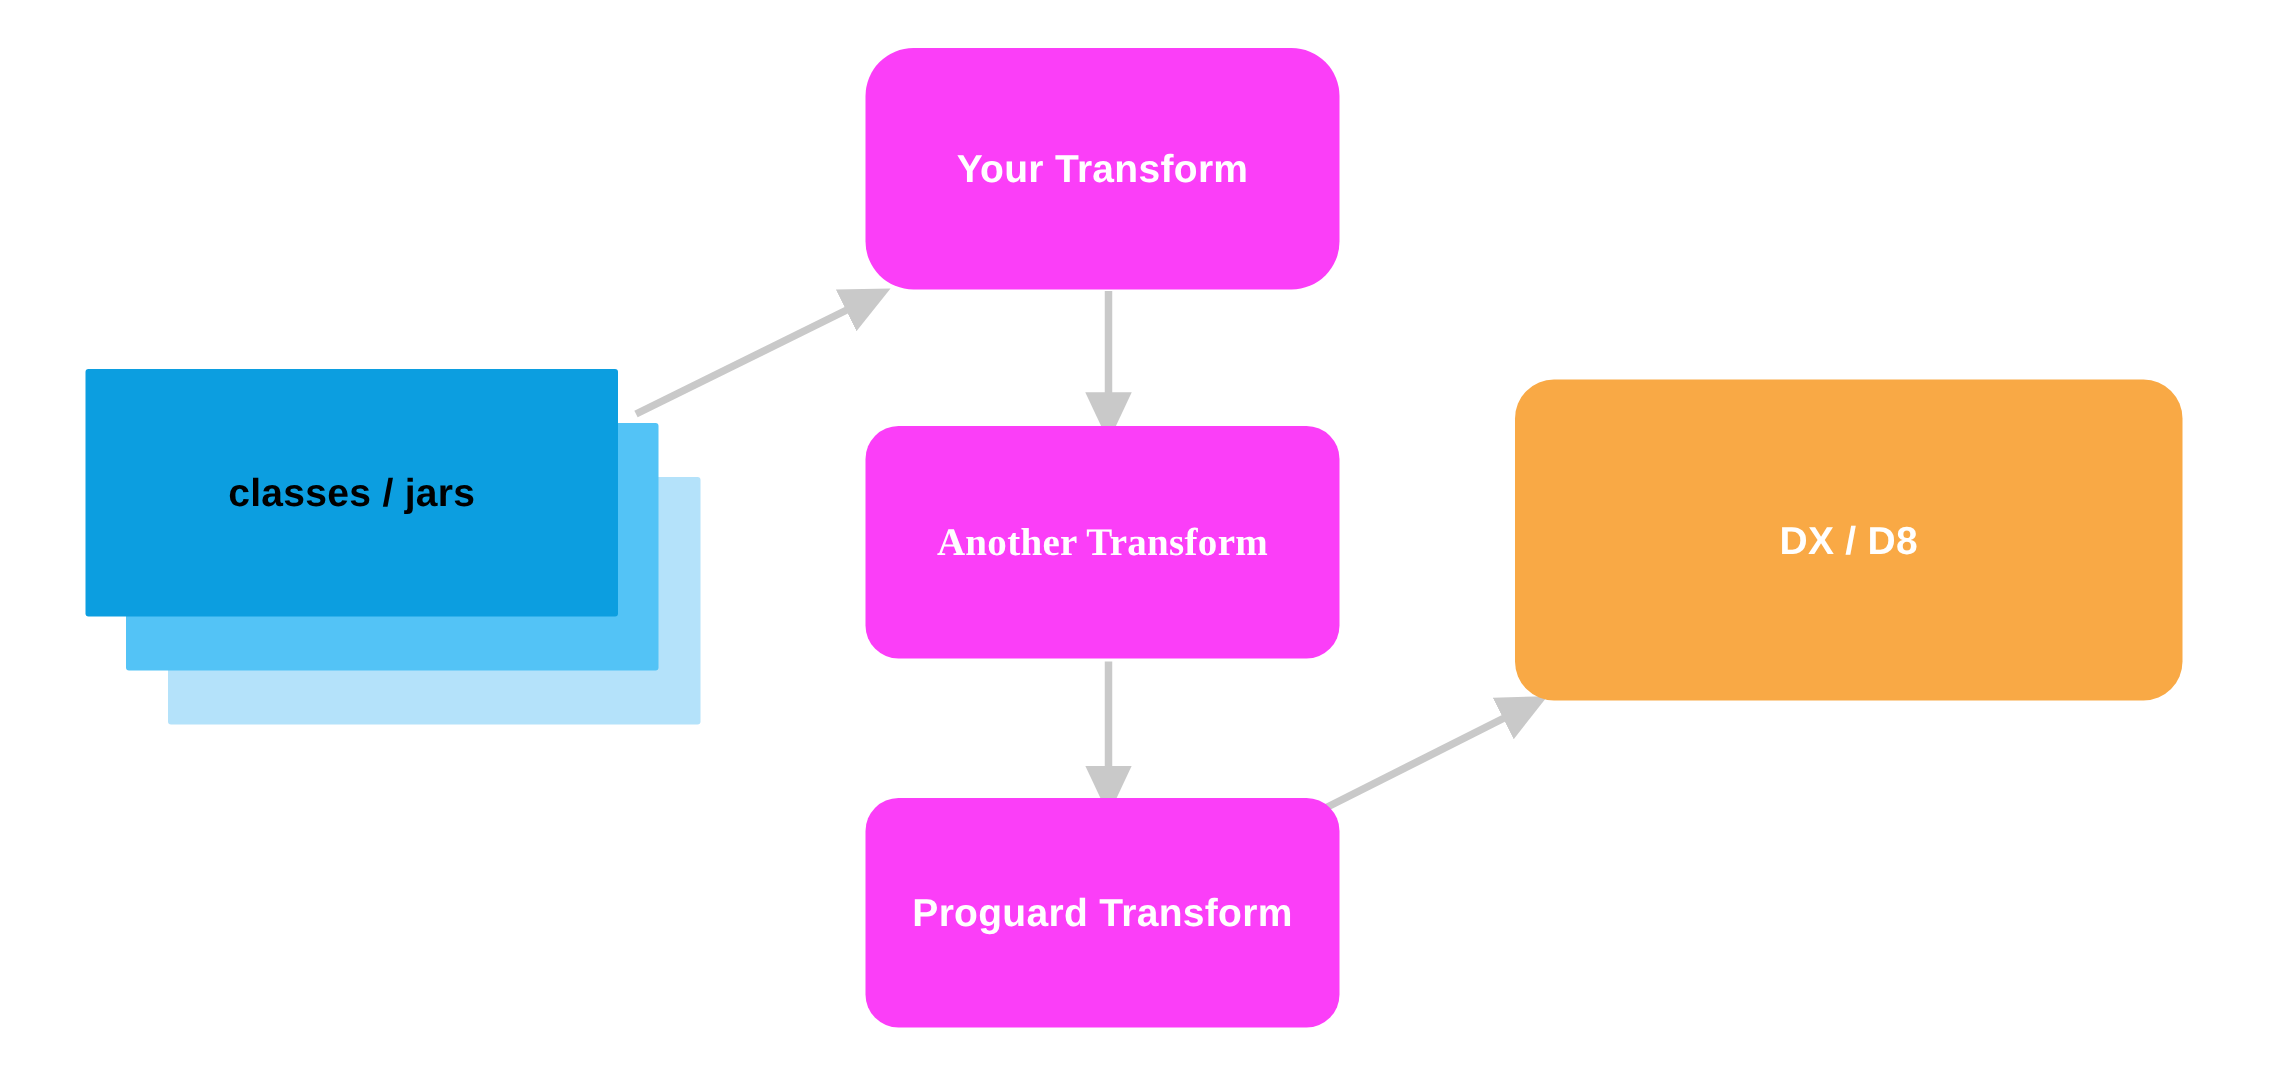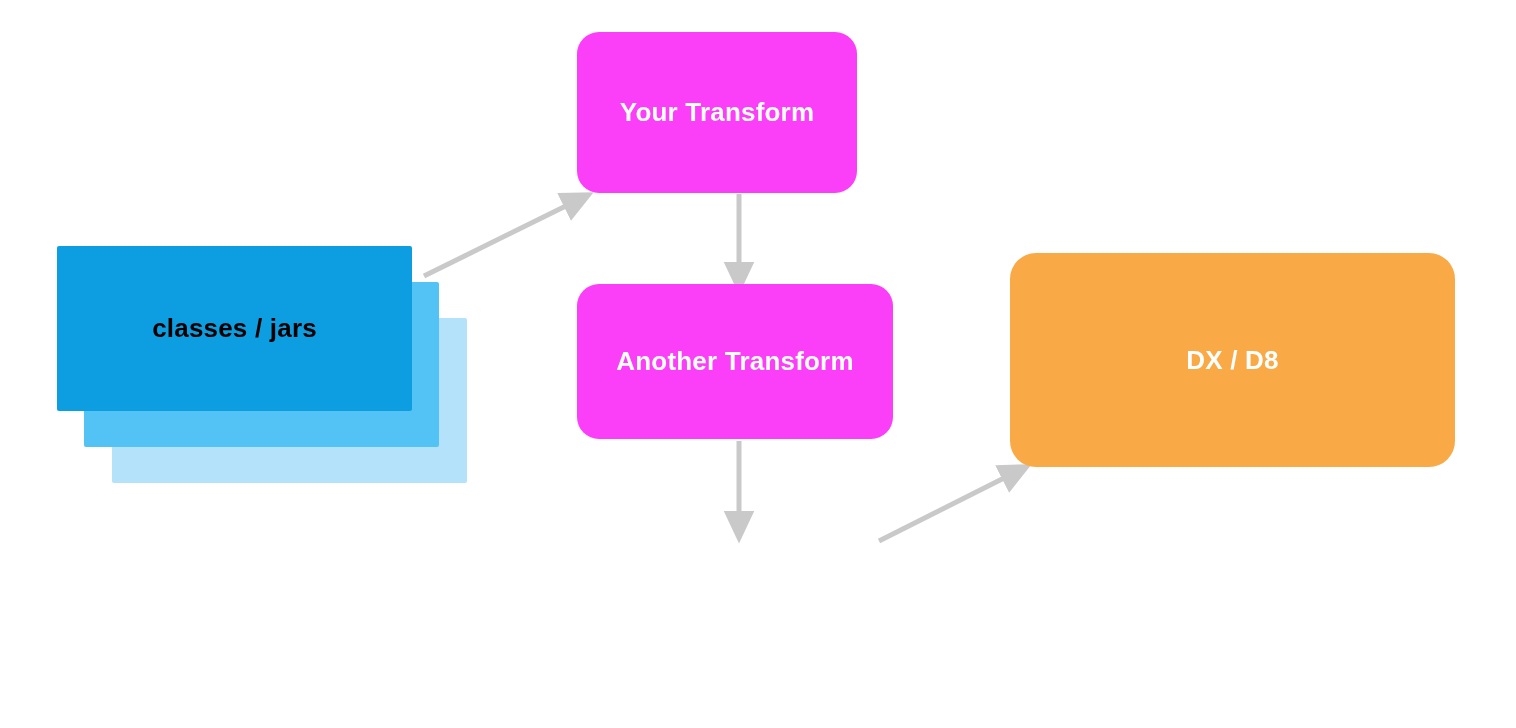--- a/index.html
+++ b/index.html
@@ -93,28 +93,30 @@
     background: #fb3ef8;
   }
   .node.sink {
     background: #f9a945;
     border-radius: 26px;
   }
 
   #node-your-transform {
     left: 577px;
     top: 32px;
-    width: 280px;
+    width: 316px;
     height: 161px;
+    border-radius: 32px;
   }
   #node-another-transform {
     left: 577px;
     top: 284px;
     width: 316px;
     height: 155px;
+    font-family: Liberation Serif, serif;
   }
   #node-proguard-transform {
     left: 577px;
     top: 532px;
     width: 316px;
     height: 153px;
   }
   #node-dx-d8 {
     left: 1010px;
     top: 253px;
@@ -159,18 +161,21 @@
   </div>
 
   <div class="node transform" id="node-your-transform">
     <span>Your Transform</span>
   </div>
 
   <div class="node transform" id="node-another-transform">
     <span>Another Transform</span>
   </div>
 
+  <div class="node transform" id="node-proguard-transform">
+    <span>Proguard Transform</span>
+  </div>
 
   <div class="node sink" id="node-dx-d8">
     <span>DX / D8</span>
   </div>
 
 </div>
 
 </body></html>

